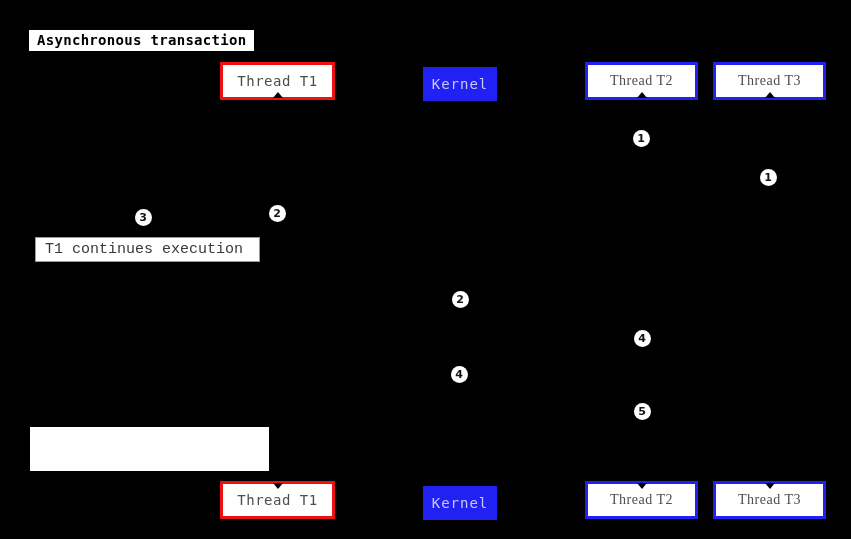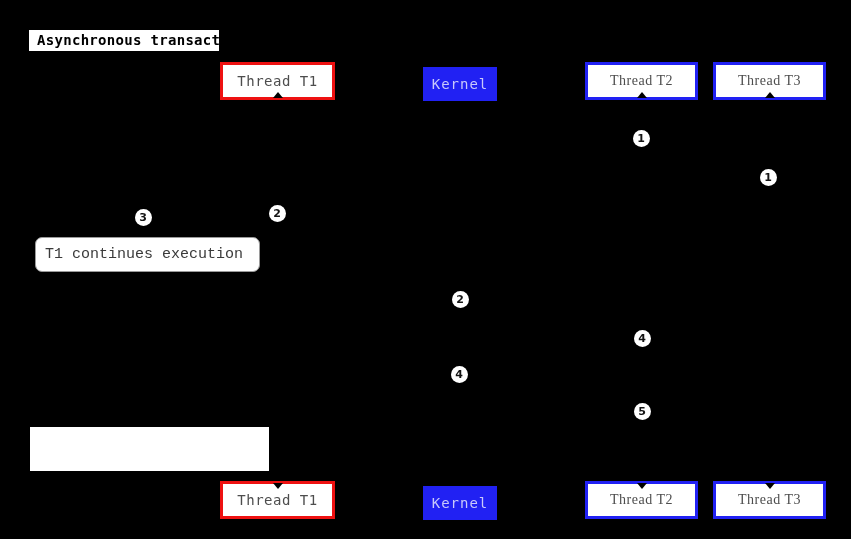--- a/index.html
+++ b/index.html
@@ -2,21 +2,21 @@
 <html><head>
 <meta charset="utf-8">
 <style>
   html,body{margin:0;padding:0;background:#000;}
   .stage{
     position:relative;width:851px;height:539px;overflow:hidden;
     background:var(--bg,#000);
     font-family:"DejaVu Sans Mono","Liberation Mono",monospace;
   }
   .title-box{
-    position:absolute;left:29px;top:30px;width:190px;height:21px;
+    position:absolute;left:29px;top:30px;width:225px;height:21px;
     background:#ffffff;color:#000;font-weight:bold;font-size:14px;
     line-height:21px;padding-left:8px;box-sizing:border-box;letter-spacing:.3px;
     white-space:nowrap;
   }
   .actor{
     position:absolute;box-sizing:border-box;background:#fff;color:var(--actorText,#4d4d4d);
     display:flex;align-items:center;justify-content:center;
     font-size:14px;letter-spacing:.5px;white-space:nowrap;
   }
   .actor.red-border{border:3px solid var(--red,#ee1111);}
@@ -72,21 +72,21 @@
         <span>Kernel</span>
       </div>
       <div class="actor blue-border notch-top" style="left: 585px; width: 113px; top: 481px; height: 38px;">
         <span>Thread T2</span>
       </div>
       <div class="actor blue-border notch-top" style="left: 713px; width: 113px; top: 481px; height: 38px;">
         <span>Thread T3</span>
       </div>
     </div>
   <div id="layer-notes">
-      <div class="note bordered" style="left: 35px; top: 237px; width: 225px; height: 35px; border-radius: 7px;">T1 continues execution</div>
+      <div class="note bordered" style="left: 35px; top: 237px; width: 225px; height: 25px;">T1 continues execution</div>
       <div class="note" style="left: 30px; top: 427px; width: 239px; height: 44px;"></div>
     </div>
   <div id="layer-markers">
       <div class="marker" style="left: 632.5px; top: 129.5px;">1</div>
       <div class="marker" style="left: 759.5px; top: 168.5px;">1</div>
       <div class="marker" style="left: 134.5px; top: 208.5px;">3</div>
       <div class="marker" style="left: 268.5px; top: 204.5px;">2</div>
       <div class="marker" style="left: 451.5px; top: 290.5px;">2</div>
       <div class="marker" style="left: 633.5px; top: 329.5px;">4</div>
       <div class="marker" style="left: 450.5px; top: 365.5px;">4</div>

